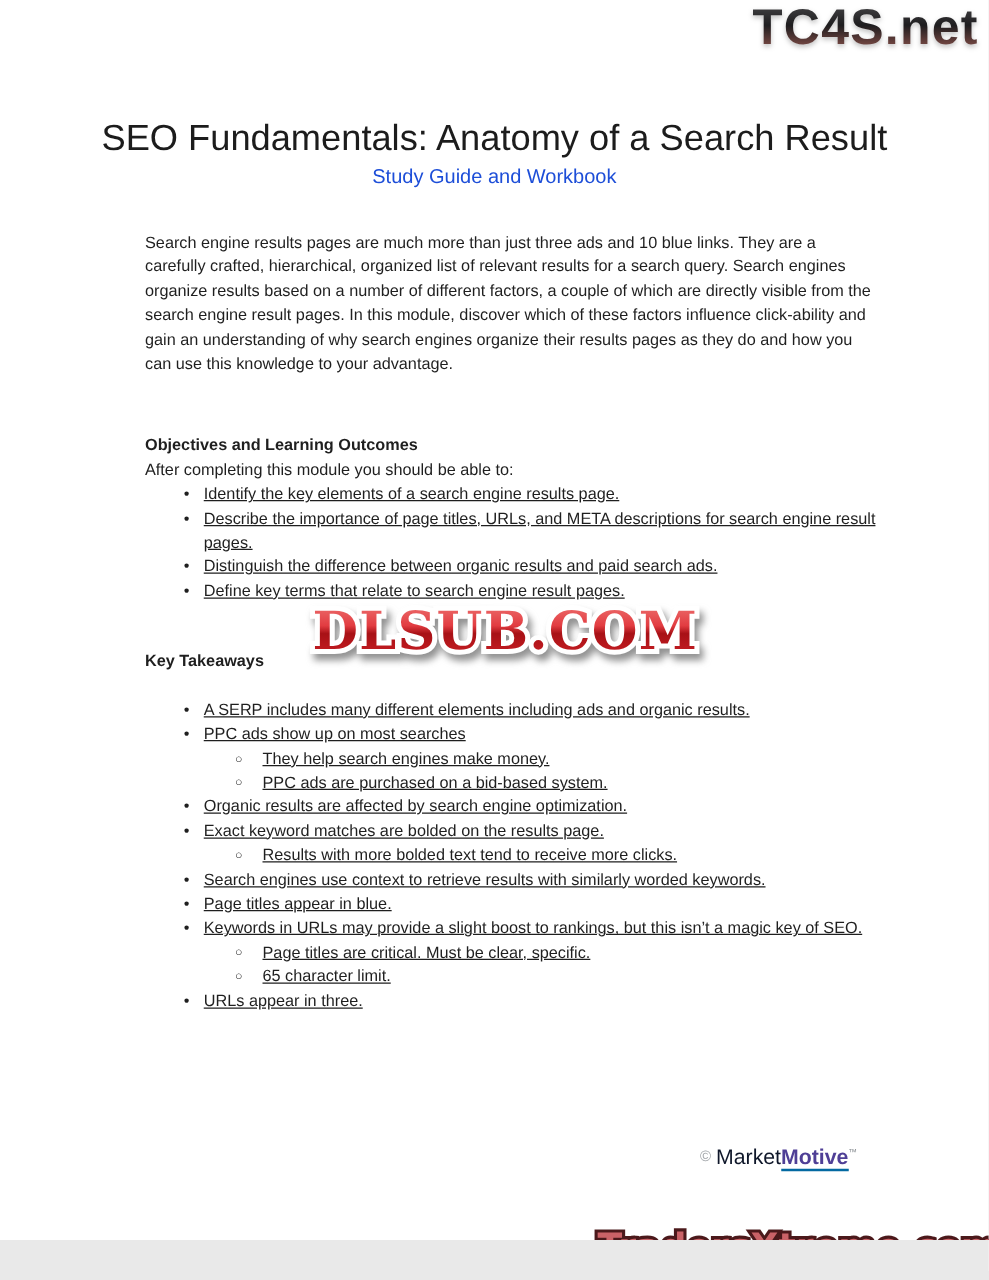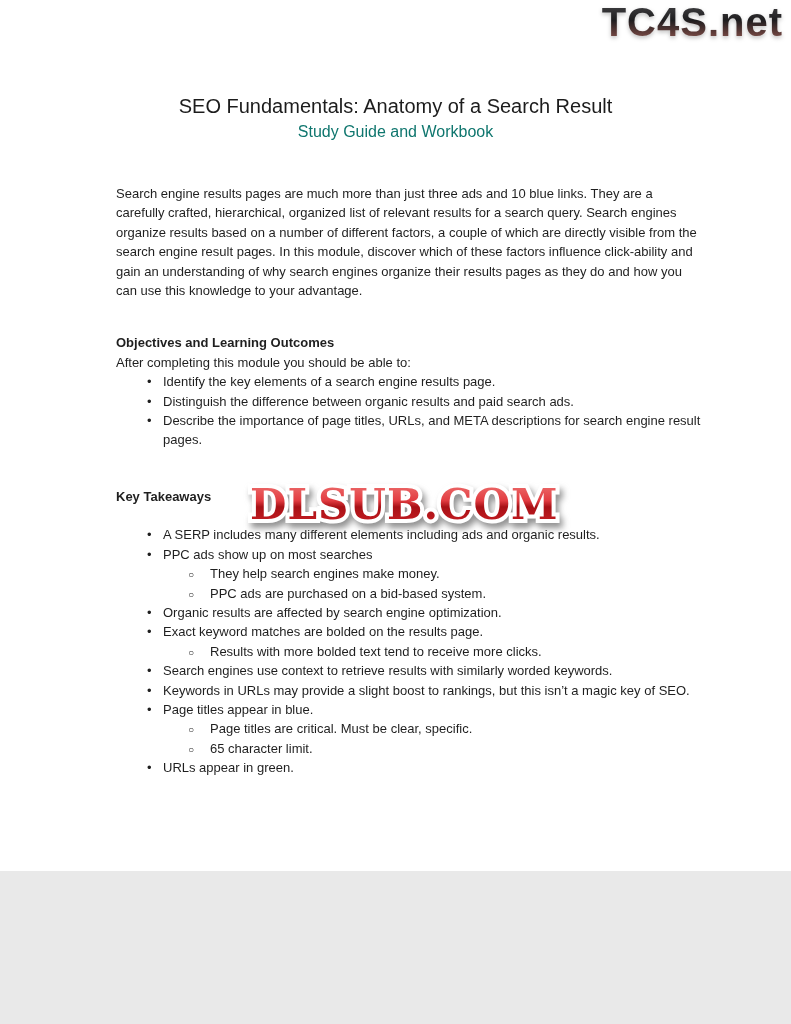--- a/index.html
+++ b/index.html
@@ -1,47 +1,47 @@
 <!DOCTYPE html>
 <html><head>
 <meta charset="utf-8">
 <style>
   * { margin:0; padding:0; box-sizing:border-box; }
   html,body { background:#e9e9e9; }
   .page {
-    position:relative; width:791px; height:871px; background:#ffffff;
+    position:relative; width:791px; height:992px; background:#ffffff;
     font-family:"Liberation Sans", sans-serif; color:#1f1f1f; overflow:hidden;
     margin:0 auto;
   }
 
   
   .tc4s {
     position:absolute; top:0px; right:8px;
     font-size:40px; font-weight:bold; letter-spacing:1px;
     font-family:"Liberation Sans", sans-serif;
     background:linear-gradient(180deg,#4a4a4c 0%,#1e1d1f 45%,#5f3c39 72%,#9c615a 100%);
     -webkit-background-clip:text; background-clip:text;
     color:#2a2a2c; -webkit-text-fill-color:transparent;
     filter:drop-shadow(0 2px 2px rgba(0,0,0,0.25));
   }
 
   
   .titles { text-align:center; padding-top:95px; }
-  .doc-title { font-size:20px; font-weight:normal; color:#1c1c1c; }
-  .doc-subtitle { font-size:16px; font-weight:normal; color:#0f766e; margin-top:5px; }
+  .doc-title { font-size:29px; font-weight:normal; color:#1c1c1c; }
+  .doc-subtitle { font-size:16px; font-weight:normal; color:#1d4ed8; margin-top:5px; }
 
   
   .content {
     position:absolute; left:116px; top:184px; width:585px;
     font-size:13px; line-height:19.4px; color:#1f1f1f;
   }
   .h { font-weight:bold; }
-  .mt-obj { margin-top:33px; }
+  .mt-obj { margin-top:46px; }
   .mt-kt  { margin-top:37px; }
-  ul.l { list-style:none; }
+  ul.l { list-style:none;text-decoration:underline; }
   ul.kt { margin-top:19px; }
   li.l1 { position:relative; padding-left:47px; }
   li.l1::before { content:"\2022"; position:absolute; left:31px; top:0; }
   li.l2 { position:relative; padding-left:94px; }
   li.l2::before { content:"\25CB"; position:absolute; left:72px; top:1px; font-size:10px; }
 
   
   .dlsub {
     position:absolute; left:250px; top:480px;
     font-family:"DejaVu Serif", serif; font-weight:bold;
@@ -94,39 +94,40 @@
   </div>
 
   <div class="content">
 
     <div>Search engine results pages are much more than just three ads and 10 blue links. They are a carefully crafted, hierarchical, organized list of relevant results for a search query. Search engines organize results based on a number of different factors, a couple of which are directly visible from the search engine result pages. In this module, discover which of these factors influence click-ability and gain an understanding of why search engines organize their results pages as they do and how you can use this knowledge to your advantage.</div>
 
     <div class="h mt-obj">Objectives and Learning Outcomes</div>
     <div>After completing this module you should be able to:</div>
     <ul class="l">
       <li class="l1">Identify the key elements of a search engine results page.</li>
+      <li class="l1">Describe the importance of page titles, URLs, and META descriptions for search engine result pages.</li>
       <li class="l1">Distinguish the difference between organic results and paid search ads.</li>
-      <li class="l1">Describe the importance of page titles, URLs, and META descriptions for search engine result pages.</li>
+      <li class="l1">Define key terms that relate to search engine result pages.</li>
     </ul>
 
     <div class="h mt-kt">Key Takeaways</div>
     <ul class="l kt">
       <li class="l1">A SERP includes many different elements including ads and organic results.</li>
       <li class="l1">PPC ads show up on most searches</li>
       <li class="l2">They help search engines make money.</li>
       <li class="l2">PPC ads are purchased on a bid-based system.</li>
       <li class="l1">Organic results are affected by search engine optimization.</li>
       <li class="l1">Exact keyword matches are bolded on the results page.</li>
       <li class="l2">Results with more bolded text tend to receive more clicks.</li>
       <li class="l1">Search engines use context to retrieve results with similarly worded keywords.</li>
+      <li class="l1">Page titles appear in blue.</li>
       <li class="l1">Keywords in URLs may provide a slight boost to rankings, but this isn’t a magic key of SEO.</li>
-      <li class="l1">Page titles appear in blue.</li>
       <li class="l2">Page titles are critical. Must be clear, specific.</li>
       <li class="l2">65 character limit.</li>
-      <li class="l1">URLs appear in green.</li>
+      <li class="l1">URLs appear in three.</li>
     </ul>
 
   </div>
 
   <div class="dlsub" data-text="DLSUB.COM">
     <span>DLSUB.COM</span>
   </div>
 
   <div class="mm">
     <span class="mm-c">©</span><span class="mm-1">Market</span><span class="mm-2">Motive</span><span class="mm-tm">™</span>

